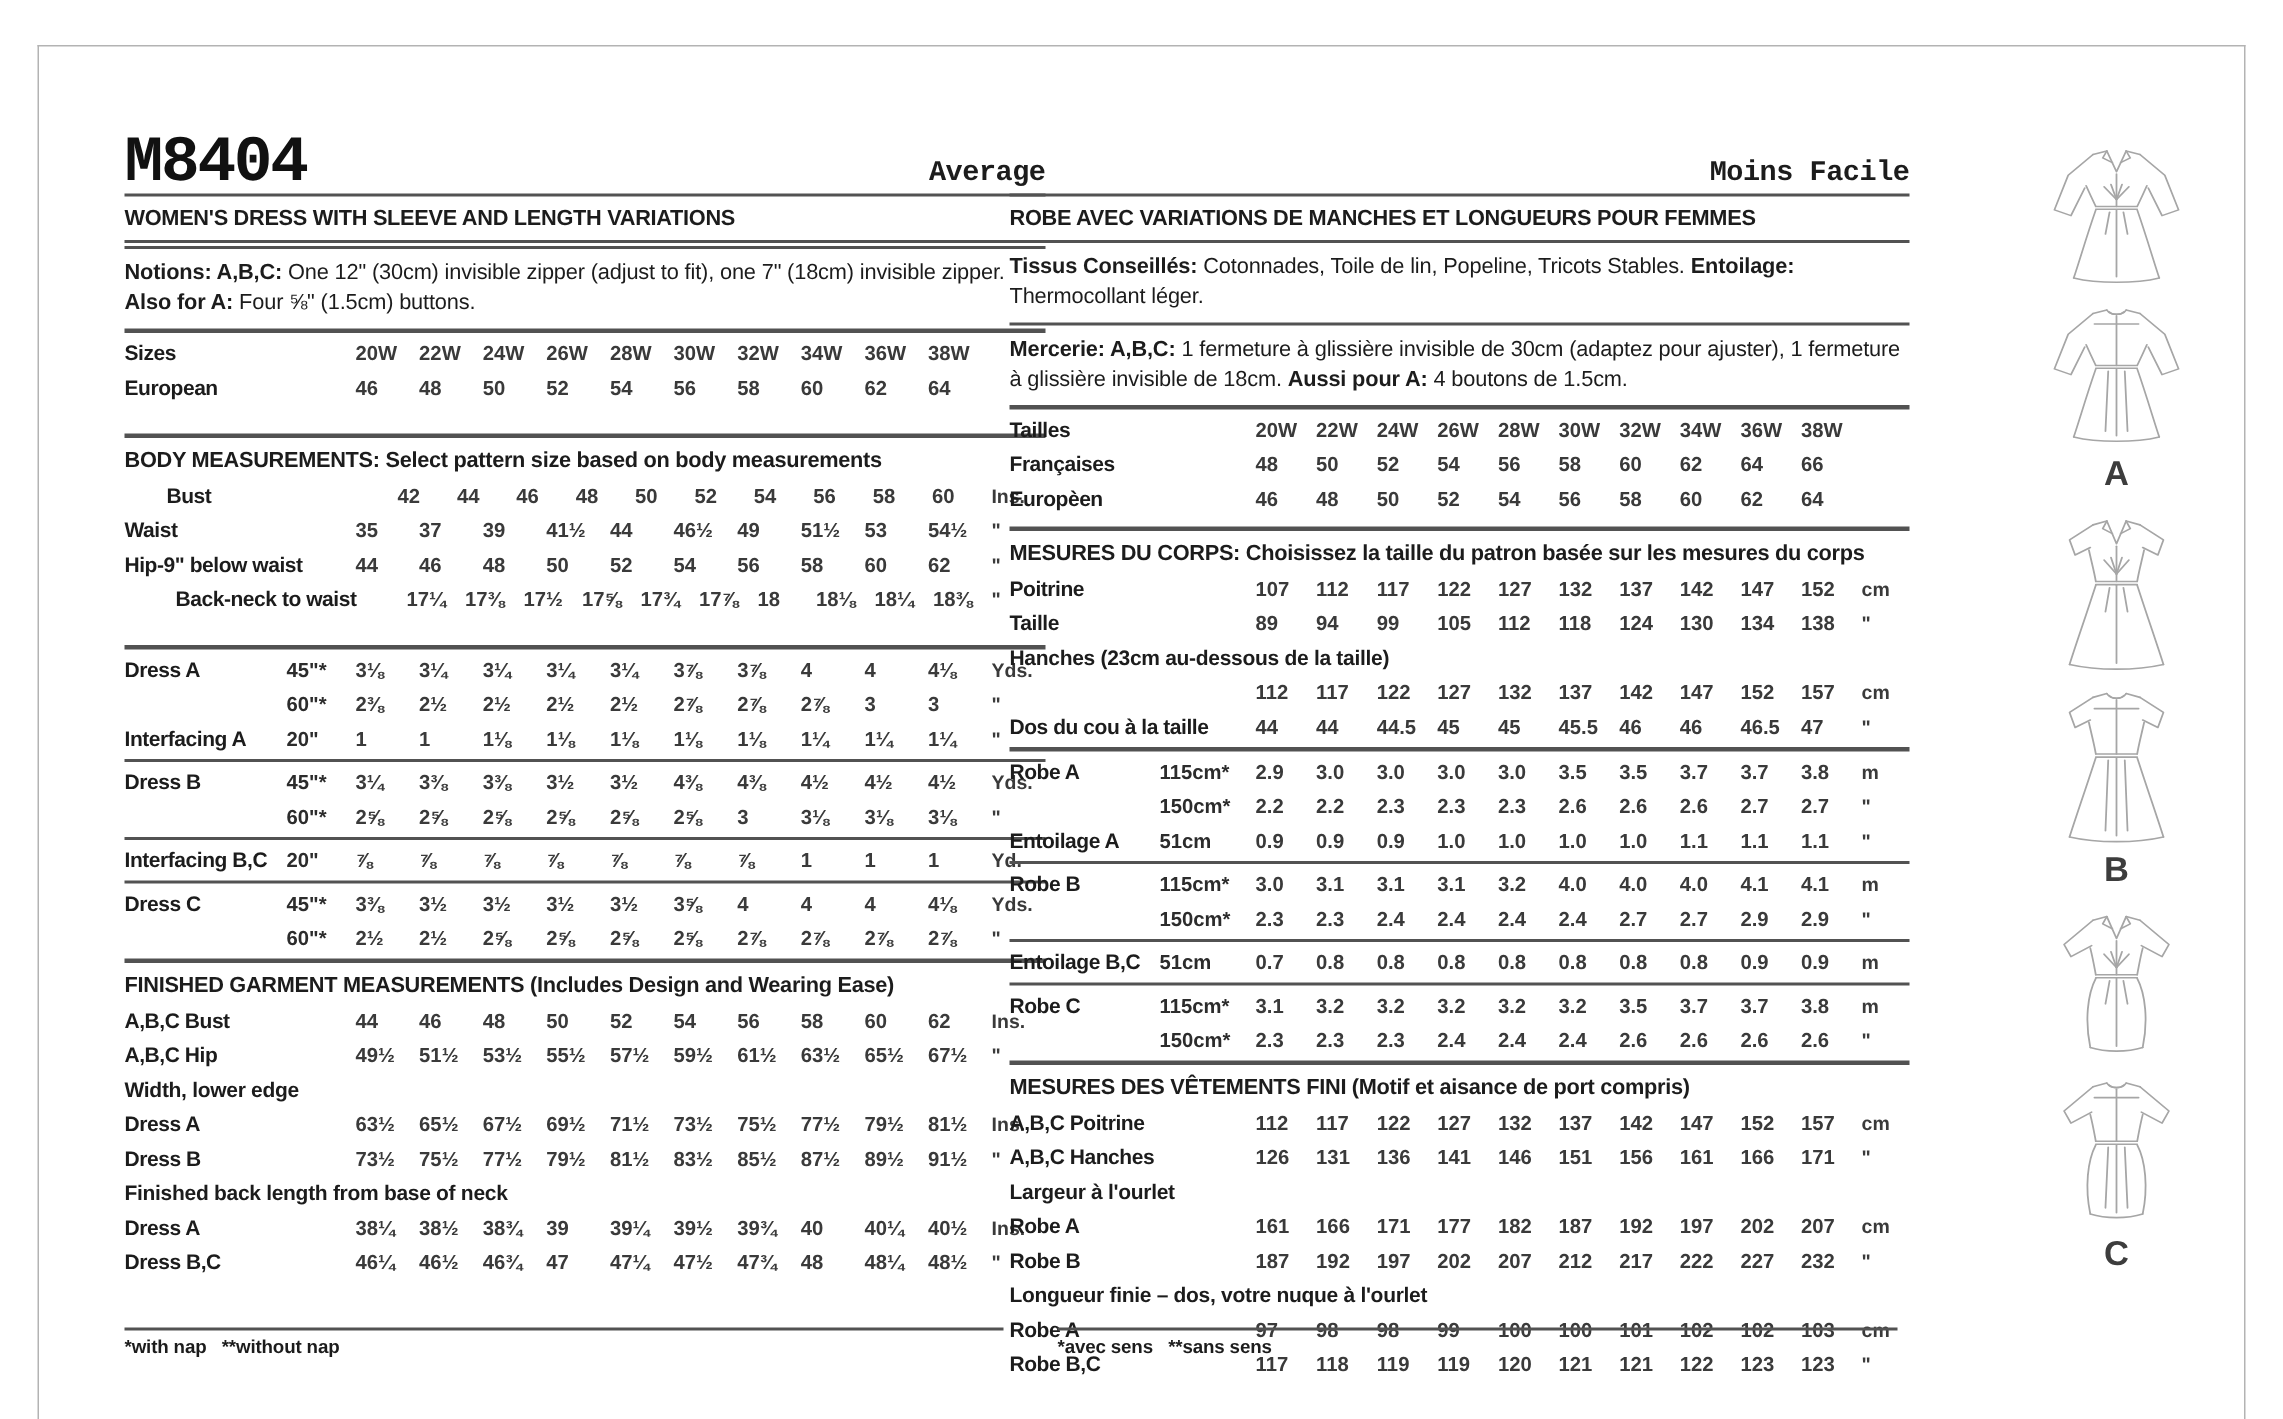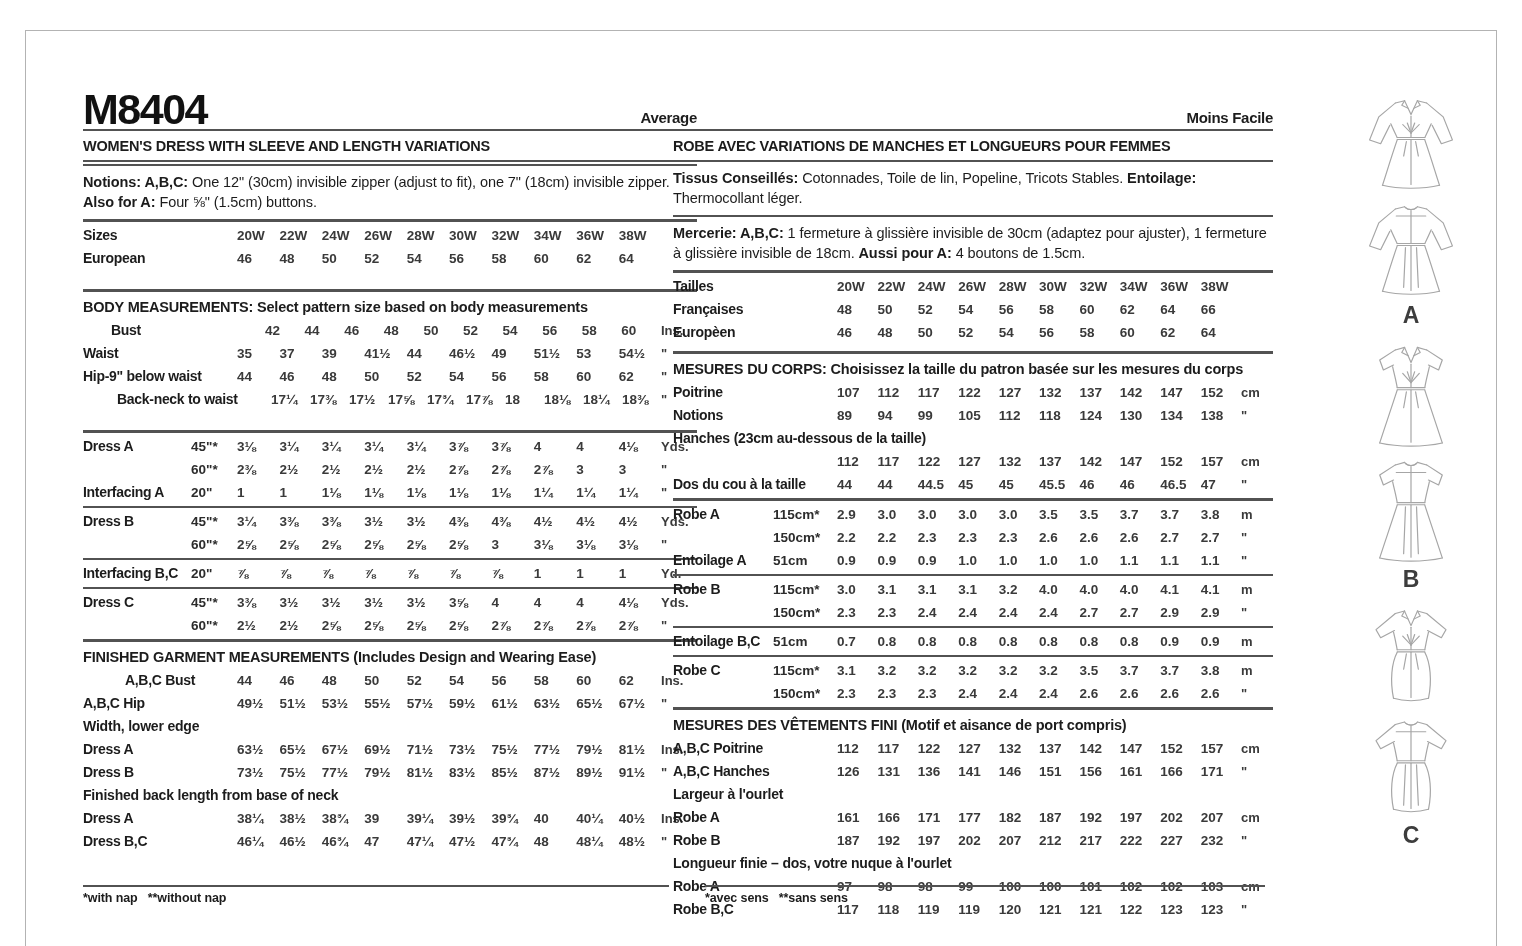--- a/index.html
+++ b/index.html
@@ -9,26 +9,26 @@
     overflow:hidden;
   }
   .page{
     position:absolute;left:25px;top:30px;width:1470px;height:916px;
     background:#fff;border:1px solid #b3b3b3;border-bottom:none;
   }
   .col{position:absolute;top:54px;}
   .col-en{left:57px;width:614px;}
   .col-fr{left:647px;width:600px;}
 
-  .masthead{position:relative;height:42px;margin-bottom:2px;}
+  .masthead{position:relative;height:42px;margin-bottom:2px;font-family:Liberation Mono, monospace;}
   .pattern-number{
     position:absolute;left:0;bottom:-3px;font-size:43px;font-weight:700;
     letter-spacing:-1.5px;line-height:42px;color:#111;
   }
-  .difficulty{position:absolute;right:0;bottom:1px;font-size:15px;font-weight:700;letter-spacing:-0.3px;}
+  .difficulty{position:absolute;right:0;bottom:1px;font-size:19px;font-weight:700;letter-spacing:-0.3px;}
 
   .rule{height:2px;background:#525252;margin:2px 0;}
   .rule.thick{height:3px;}
   .spacer{height:17px;}
   .spacer.sm{height:5px;}
 
   .section-heading{font-weight:700;font-size:14.5px;line-height:22px;padding:2px 0 1px;letter-spacing:-0.2px;}
   .rich{margin:0;font-size:14.5px;line-height:20px;padding:4px 0 5px;letter-spacing:-0.1px;}
   .rich strong{font-weight:700;}
 
@@ -287,21 +287,21 @@
             <span class="t-val">2⅞</span>
             <span class="t-val">2⅞</span>
             <span class="t-val">2⅞</span>
             <span class="t-unit" style="width: 36px;">"</span>
           </div>
         </div>
         <div class="rule thick"></div>
         <div class="section-heading">FINISHED GARMENT MEASUREMENTS (Includes Design and Wearing Ease)</div>
         <div class="t-table">
           <div class="t-row">
-            <span class="t-label" style="width: 154px; text-align: center;">A,B,C Bust</span>
+            <span class="t-label" style="width: 154px;">A,B,C Bust</span>
             <span class="t-val">44</span>
             <span class="t-val">46</span>
             <span class="t-val">48</span>
             <span class="t-val">50</span>
             <span class="t-val">52</span>
             <span class="t-val">54</span>
             <span class="t-val">56</span>
             <span class="t-val">58</span>
             <span class="t-val">60</span>
             <span class="t-val">62</span>
@@ -455,21 +455,21 @@
             <span class="t-val">122</span>
             <span class="t-val">127</span>
             <span class="t-val">132</span>
             <span class="t-val">137</span>
             <span class="t-val">142</span>
             <span class="t-val">147</span>
             <span class="t-val">152</span>
             <span class="t-unit" style="width: 32px;">cm</span>
           </div>
           <div class="t-row">
-            <span class="t-label" style="width: 164px;">Notions</span>
+            <span class="t-label" style="width: 164px;">Taille</span>
             <span class="t-val">89</span>
             <span class="t-val">94</span>
             <span class="t-val">99</span>
             <span class="t-val">105</span>
             <span class="t-val">112</span>
             <span class="t-val">118</span>
             <span class="t-val">124</span>
             <span class="t-val">130</span>
             <span class="t-val">134</span>
             <span class="t-val">138</span>

